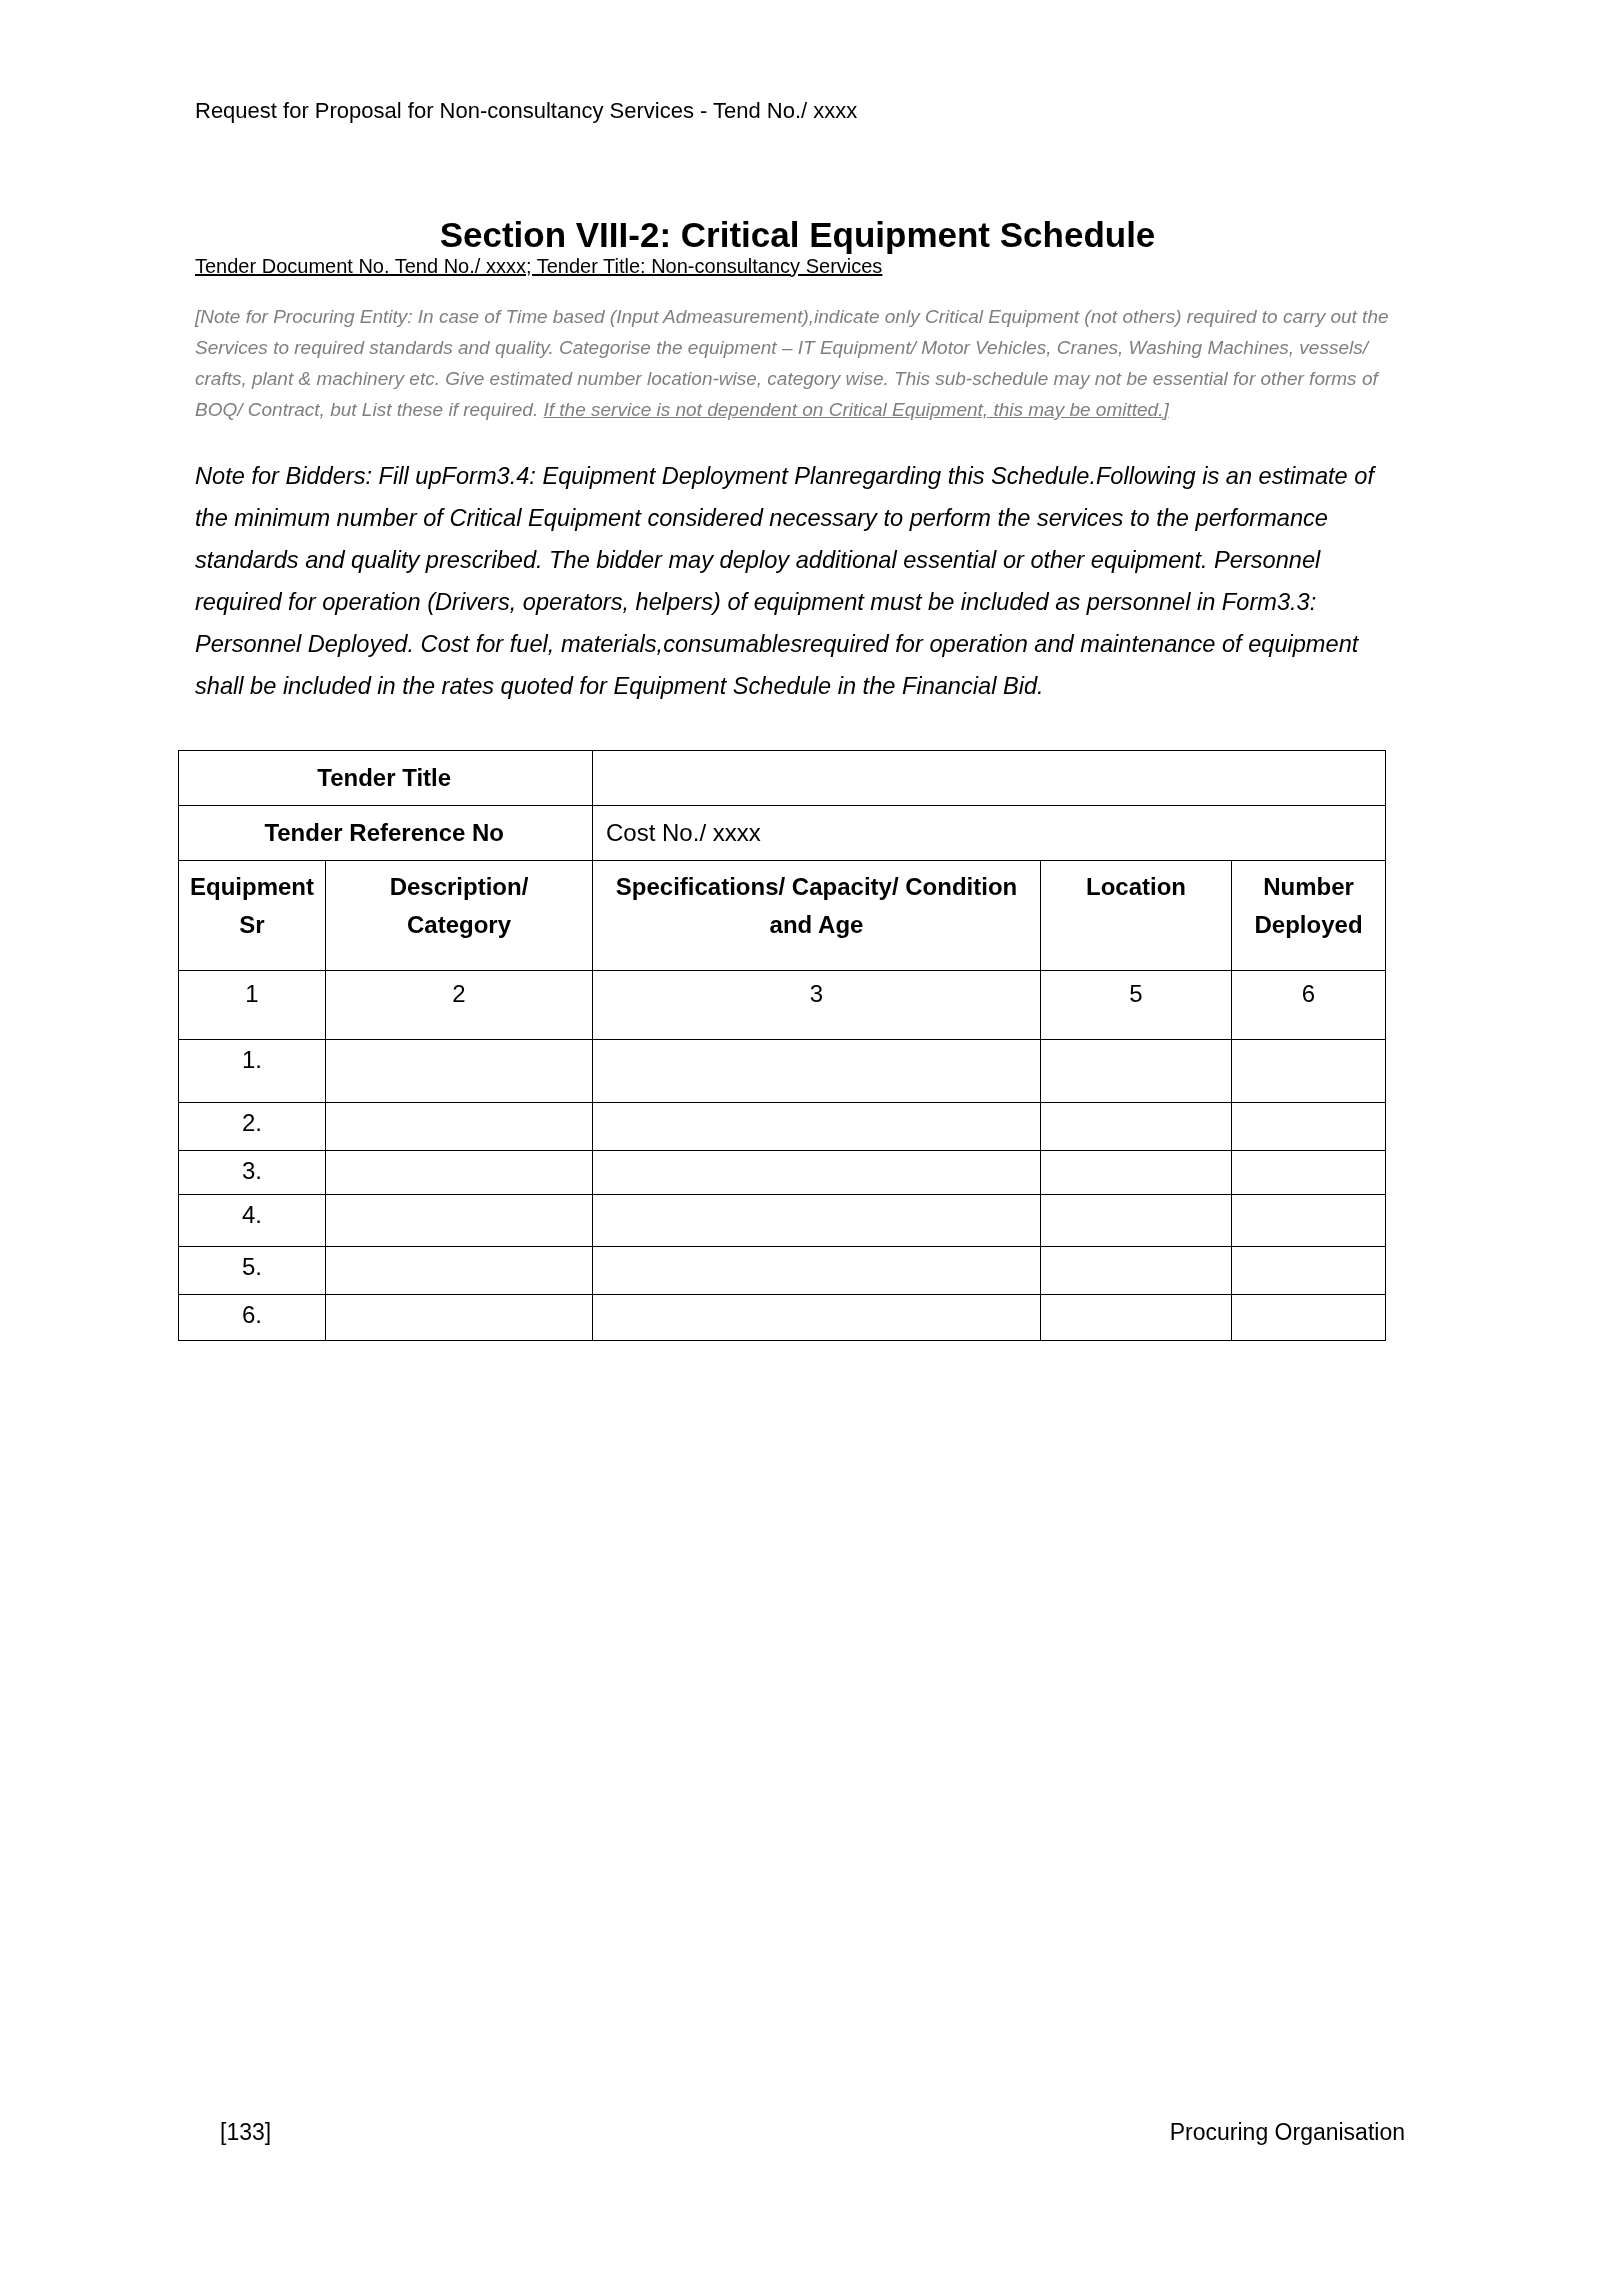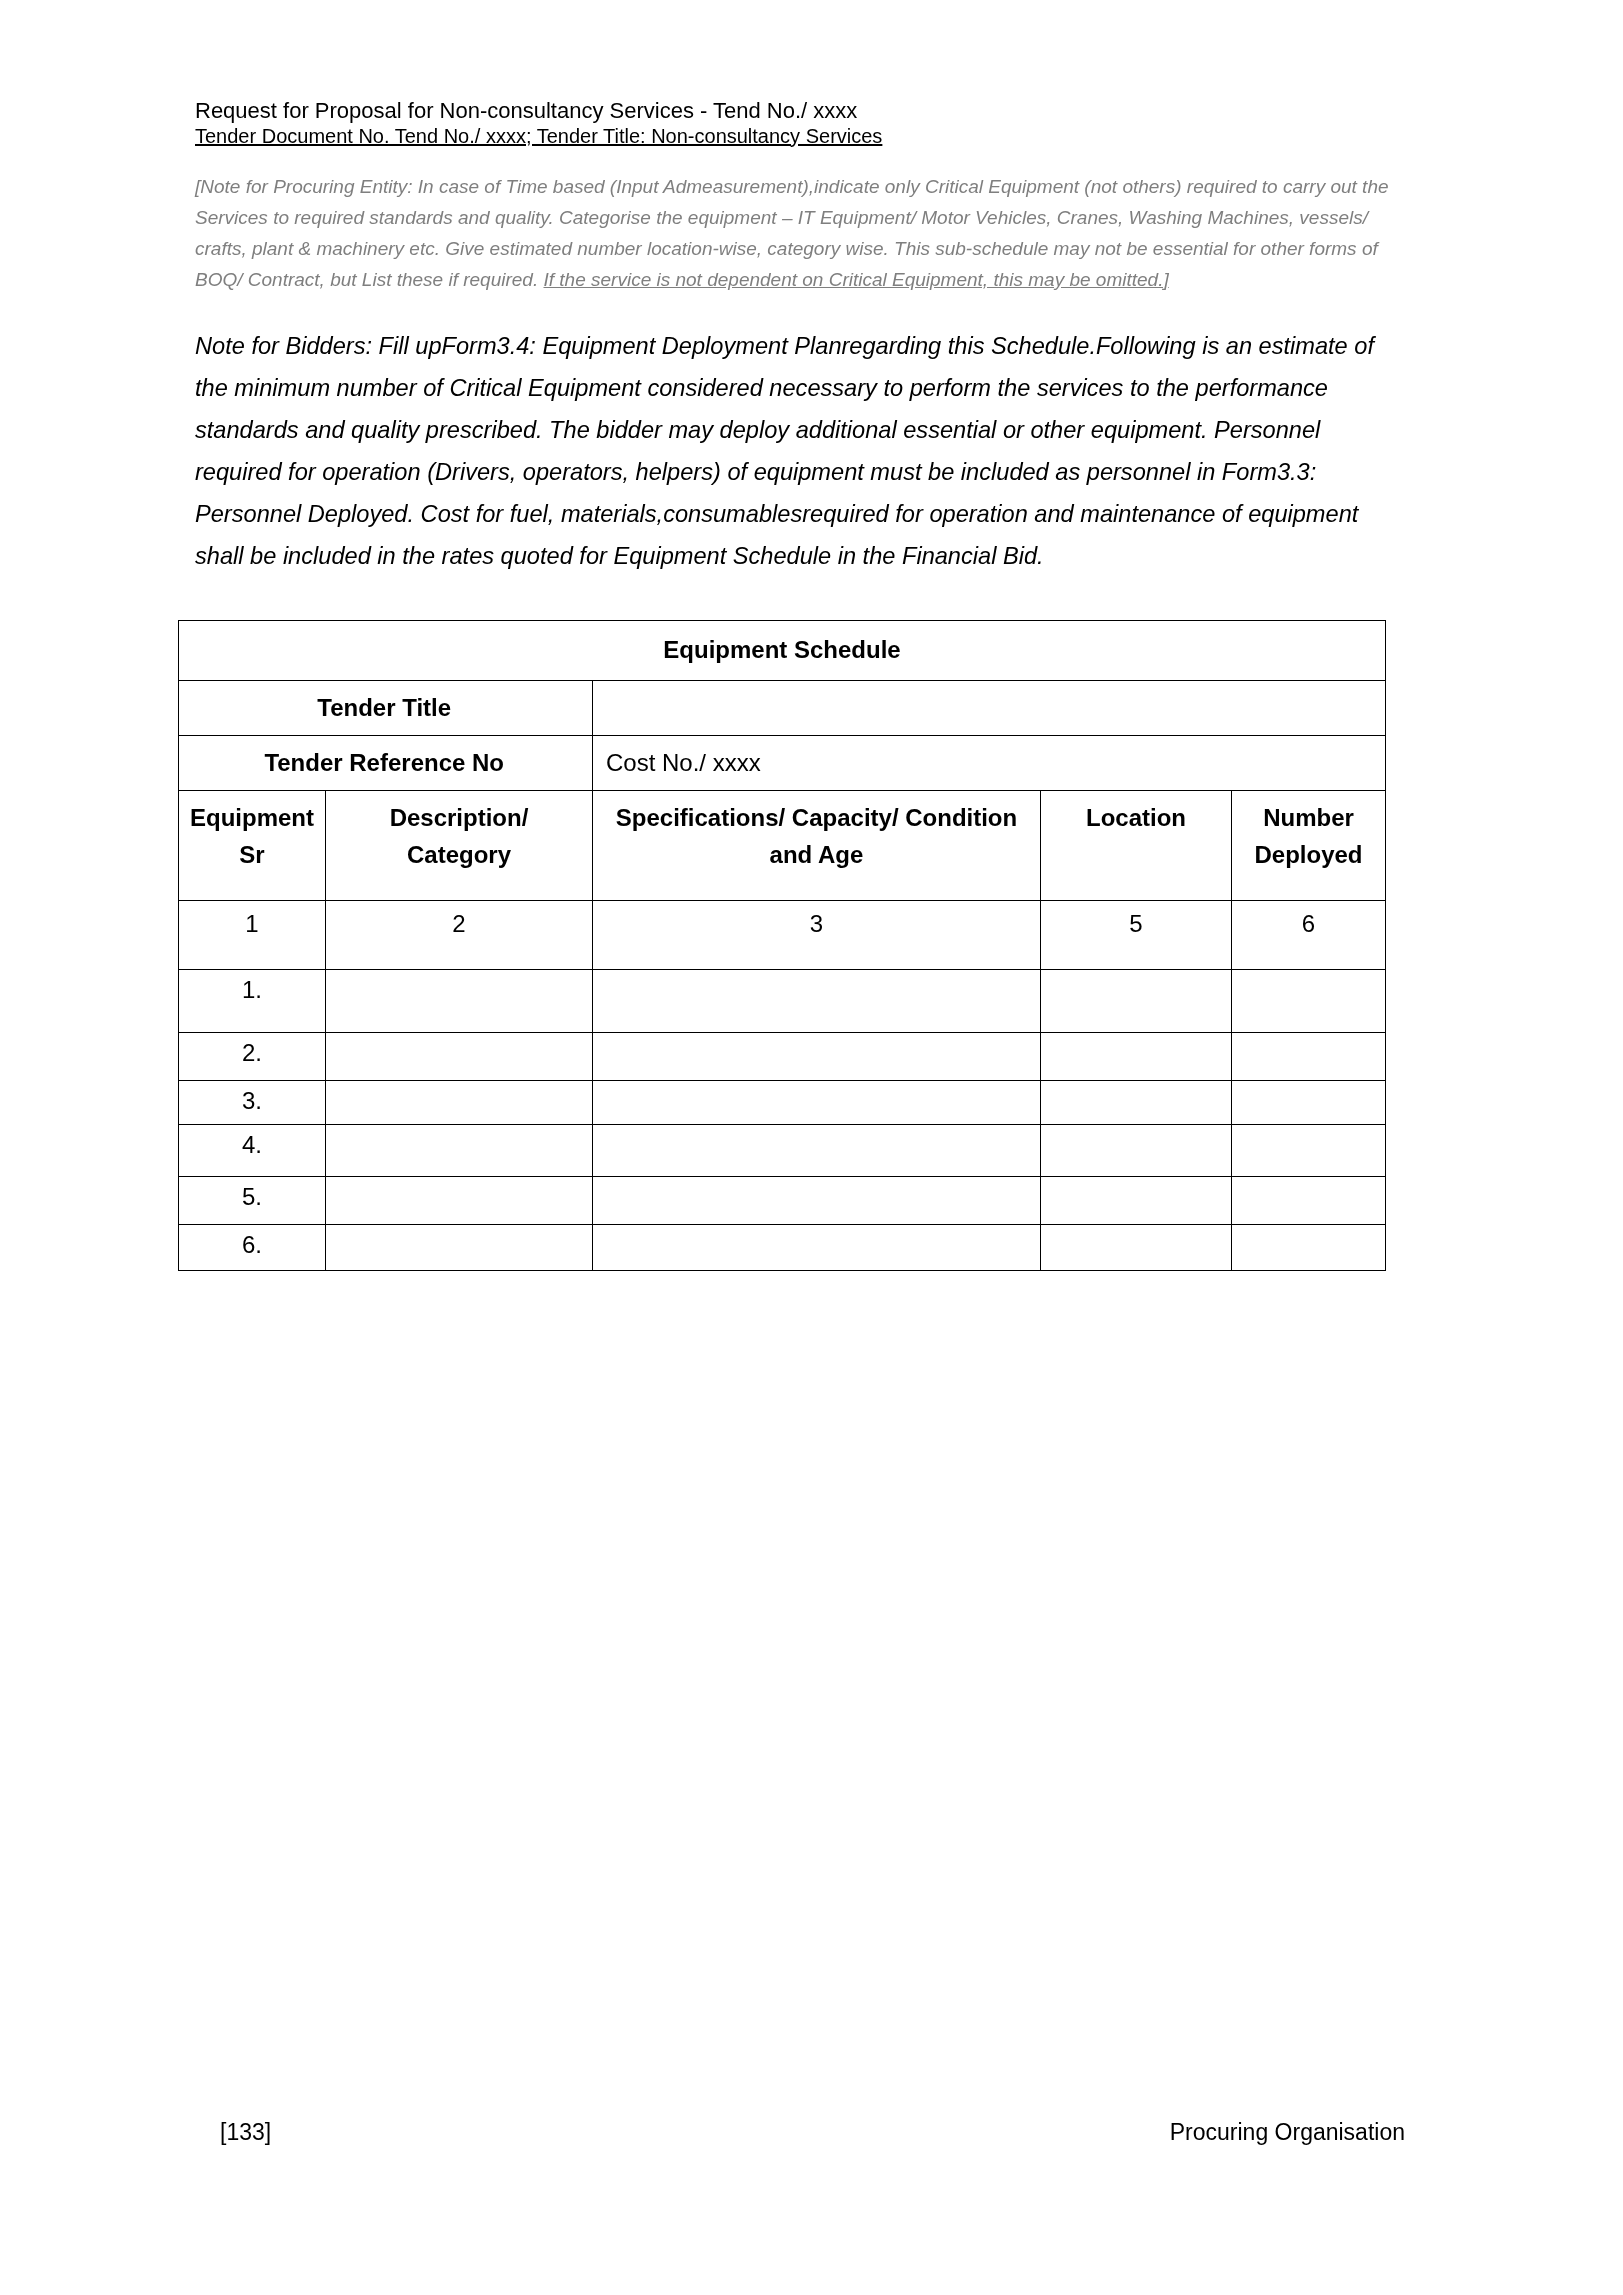--- a/index.html
+++ b/index.html
@@ -112,40 +112,38 @@
   }
 </style>
 </head>
 <body>
 
 <div class="page">
   <div class="content">
 
     <div class="running-header">Request for Proposal for Non-consultancy Services - Tend No./ xxxx</div>
 
+    <h1 class="doc-title">Section VIII-2: Critical Equipment Schedule</h1>
 
     <p class="subtitle">Tender Document No. Tend No./ xxxx; Tender Title: Non-consultancy Services</p>
 
     <p class="note-procuring"><span>[Note for Procuring Entity: In case of Time based (Input Admeasurement),indicate only Critical Equipment (not others) required to carry out the Services to required standards and quality. Categorise the equipment – IT Equipment/ Motor Vehicles, Cranes, Washing Machines, vessels/ crafts, plant &amp; machinery etc. Give estimated number location-wise, category wise. This sub-schedule may not be essential for other forms of BOQ/ Contract, but List these if required. </span><span class="underline">If the service is not dependent on Critical Equipment, this may be omitted.]</span></p>
 
     <p class="note-bidders">Note for Bidders: Fill upForm3.4: Equipment Deployment Planregarding this Schedule.Following is an estimate of the minimum number of Critical Equipment considered necessary to perform the services to the performance standards and quality prescribed. The bidder may deploy additional essential or other equipment. Personnel required for operation (Drivers, operators, helpers) of equipment must be included as personnel in Form3.3: Personnel Deployed. Cost for fuel, materials,consumablesrequired for operation and maintenance of equipment shall be included in the rates quoted for Equipment Schedule in the Financial Bid.</p>
 
     <table class="equip-table">
       <colgroup>
         <col style="width:147px">
         <col style="width:267px">
         <col style="width:448px">
         <col style="width:191px">
         <col style="width:154px">
       </colgroup>
 
       <tbody>
-          <tr class="title-row">
-        <td colspan="5">Equipment Schedule</td>
-      </tr>
 
       <tr class="meta-row">
         <td colspan="2" class="label">Tender Title</td>
         <td colspan="3" class="value"></td>
       </tr>
 
       <tr class="meta-row">
         <td colspan="2" class="label">Tender Reference No</td>
         <td colspan="3" class="value">Cost No./ xxxx</td>
       </tr>

